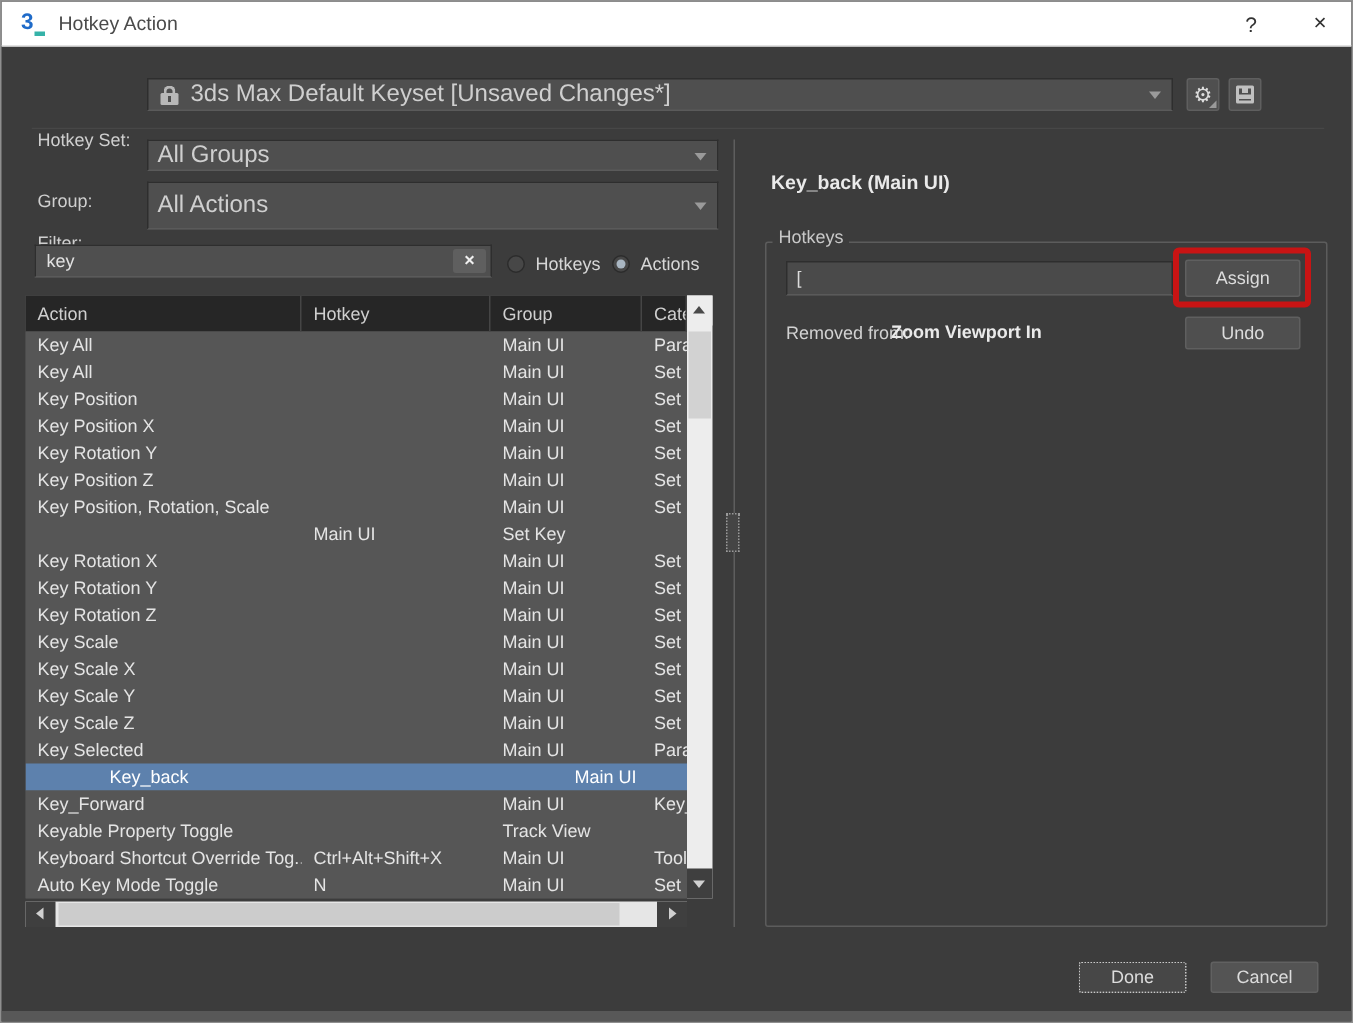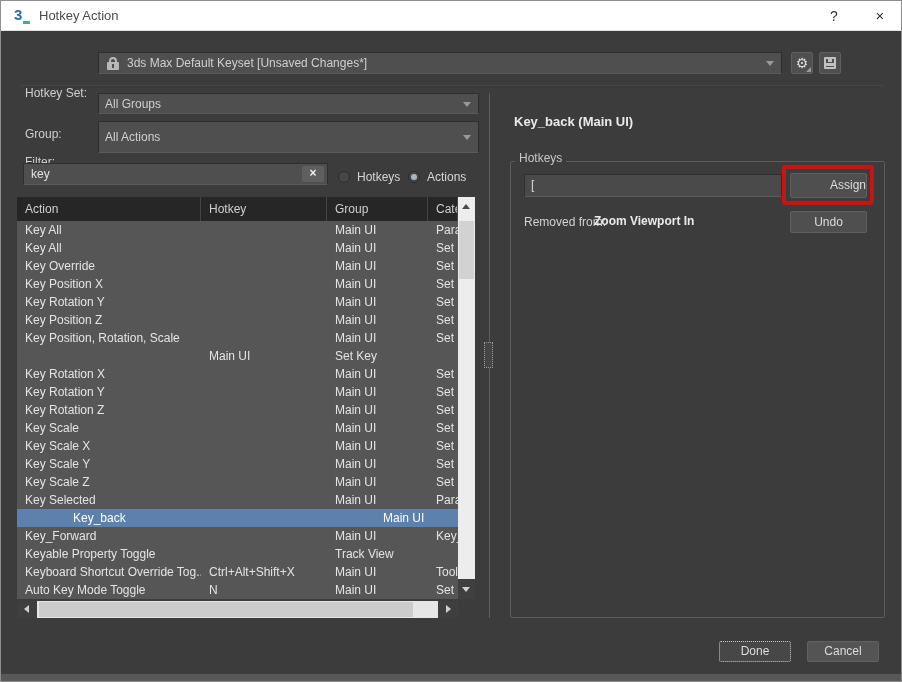--- a/index.html
+++ b/index.html
@@ -17,21 +17,21 @@
   #app-icon .three { position:absolute; left:1px; top:-1px; font-size:15px; font-weight:bold; color:#1f6bc9; }
   #app-icon .tick { position:absolute; left:10px; top:14px; width:7px; height:3px; background:#35b2a8; }
   #window-title { left:38px; top:7px; font-size:13px; color:#4a4a4a; }
   #help-button { left:820px; top:3px; width:26px; height:24px; text-align:center; line-height:24px; font-size:14px; color:#333; cursor:default; }
   #close-button { left:864px; top:3px; width:30px; height:24px; text-align:center; line-height:24px; font-size:15px; color:#333; cursor:default; }
 
   
   .label { font-size:12px; color:#cfcfcf;margin-top:30px; }
   .dropdown {
     background:#4f4f4f; border:1px solid #2e2e2e; border-bottom-color:#5a5a5a;
-    color:#cfcfcf; font-size:12px; display:flex; align-items:center; padding:0 6px;
+    color:#cfcfcf; font-size:16px; display:flex; align-items:center; padding:0 6px;
   }
   .dd-arrow { position:absolute; right:7px; top:50%; margin-top:-2px; width:0; height:0;
     border-left:4px solid transparent; border-right:4px solid transparent; border-top:5px solid #9a9a9a; }
   .btn {
     background:#4f4f4f; border:1px solid #5f5f5f; border-radius:2px; color:#dcdcdc;
     font-size:12px; text-align:center; cursor:default;
   }
   .separator { height:1px; background:#303030; border-bottom:1px solid #474747; }
 
   
@@ -85,21 +85,21 @@
   
   #splitter { left:488px; top:92px; width:1px; height:525px; background:#5e5e5e; }
   #splitter-grip { left:483px; top:341px; width:9px; height:26px; border:1px dotted #9a9a9a; background:#454545; }
 
   
   #detail-title { left:513px; top:113px; font-size:13px; font-weight:bold; color:#eaeaea; }
   #hotkeys-groupbox { left:509px; top:160px; width:375px; height:457px; border:1px solid #5c5c5c; border-radius:2px; }
   #hotkeys-groupbox-label { left:514px; top:150px; font-size:12px; color:#c8c8c8; background:#3c3c3c; padding:0 4px; }
   #hotkey-input { left:523px; top:173px; width:258px; height:23px; background:#4a4a4a; border:1px solid #2e2e2e; border-bottom-color:#5a5a5a; color:#dcdcdc; font-size:12px; line-height:21px; padding-left:6px; }
   #assign-annotation { left:781px; top:164px; width:92px; height:40px; border:4px solid #c81414; border-radius:4px; }
-  #assign-button { left:789px; top:172px; width:77px; height:25px; line-height:23px;text-align:right; }
+  #assign-button { left:789px; top:172px; width:77px; height:25px; line-height:23px; }
   #removed-from-label { left:523px; top:214px; font-size:12px; color:#d2d2d2; }
   #removed-from-value { left:593px; top:213px; font-size:12px; font-weight:bold; color:#eaeaea; }
   #undo-button { left:789px; top:210px; width:77px; height:22px; line-height:20px; }
 
   
   #done-button { left:718px; top:640px; width:72px; height:21px; line-height:19px; background:#474747; border:1px dotted #c9c9c9; }
   #cancel-button { left:806px; top:640px; width:72px; height:21px; line-height:19px; background:#545454; border:1px solid #616161; }
   #bottom-edge { left:0; top:673px; width:900px; height:7px; background:#585858; }
 </style>
 </head>
@@ -176,21 +176,21 @@
           <div class="tcell">Main UI</div>
           <div class="tcell">Parame</div>
         </div>
         <div class="trow">
           <div class="tcell">Key All</div>
           <div class="tcell"></div>
           <div class="tcell">Main UI</div>
           <div class="tcell">Set Key</div>
         </div>
         <div class="trow">
-          <div class="tcell">Key Override</div>
+          <div class="tcell">Key Position</div>
           <div class="tcell"></div>
           <div class="tcell">Main UI</div>
           <div class="tcell">Set Key</div>
         </div>
         <div class="trow">
           <div class="tcell">Key Position X</div>
           <div class="tcell"></div>
           <div class="tcell">Main UI</div>
           <div class="tcell">Set Key</div>
         </div>

